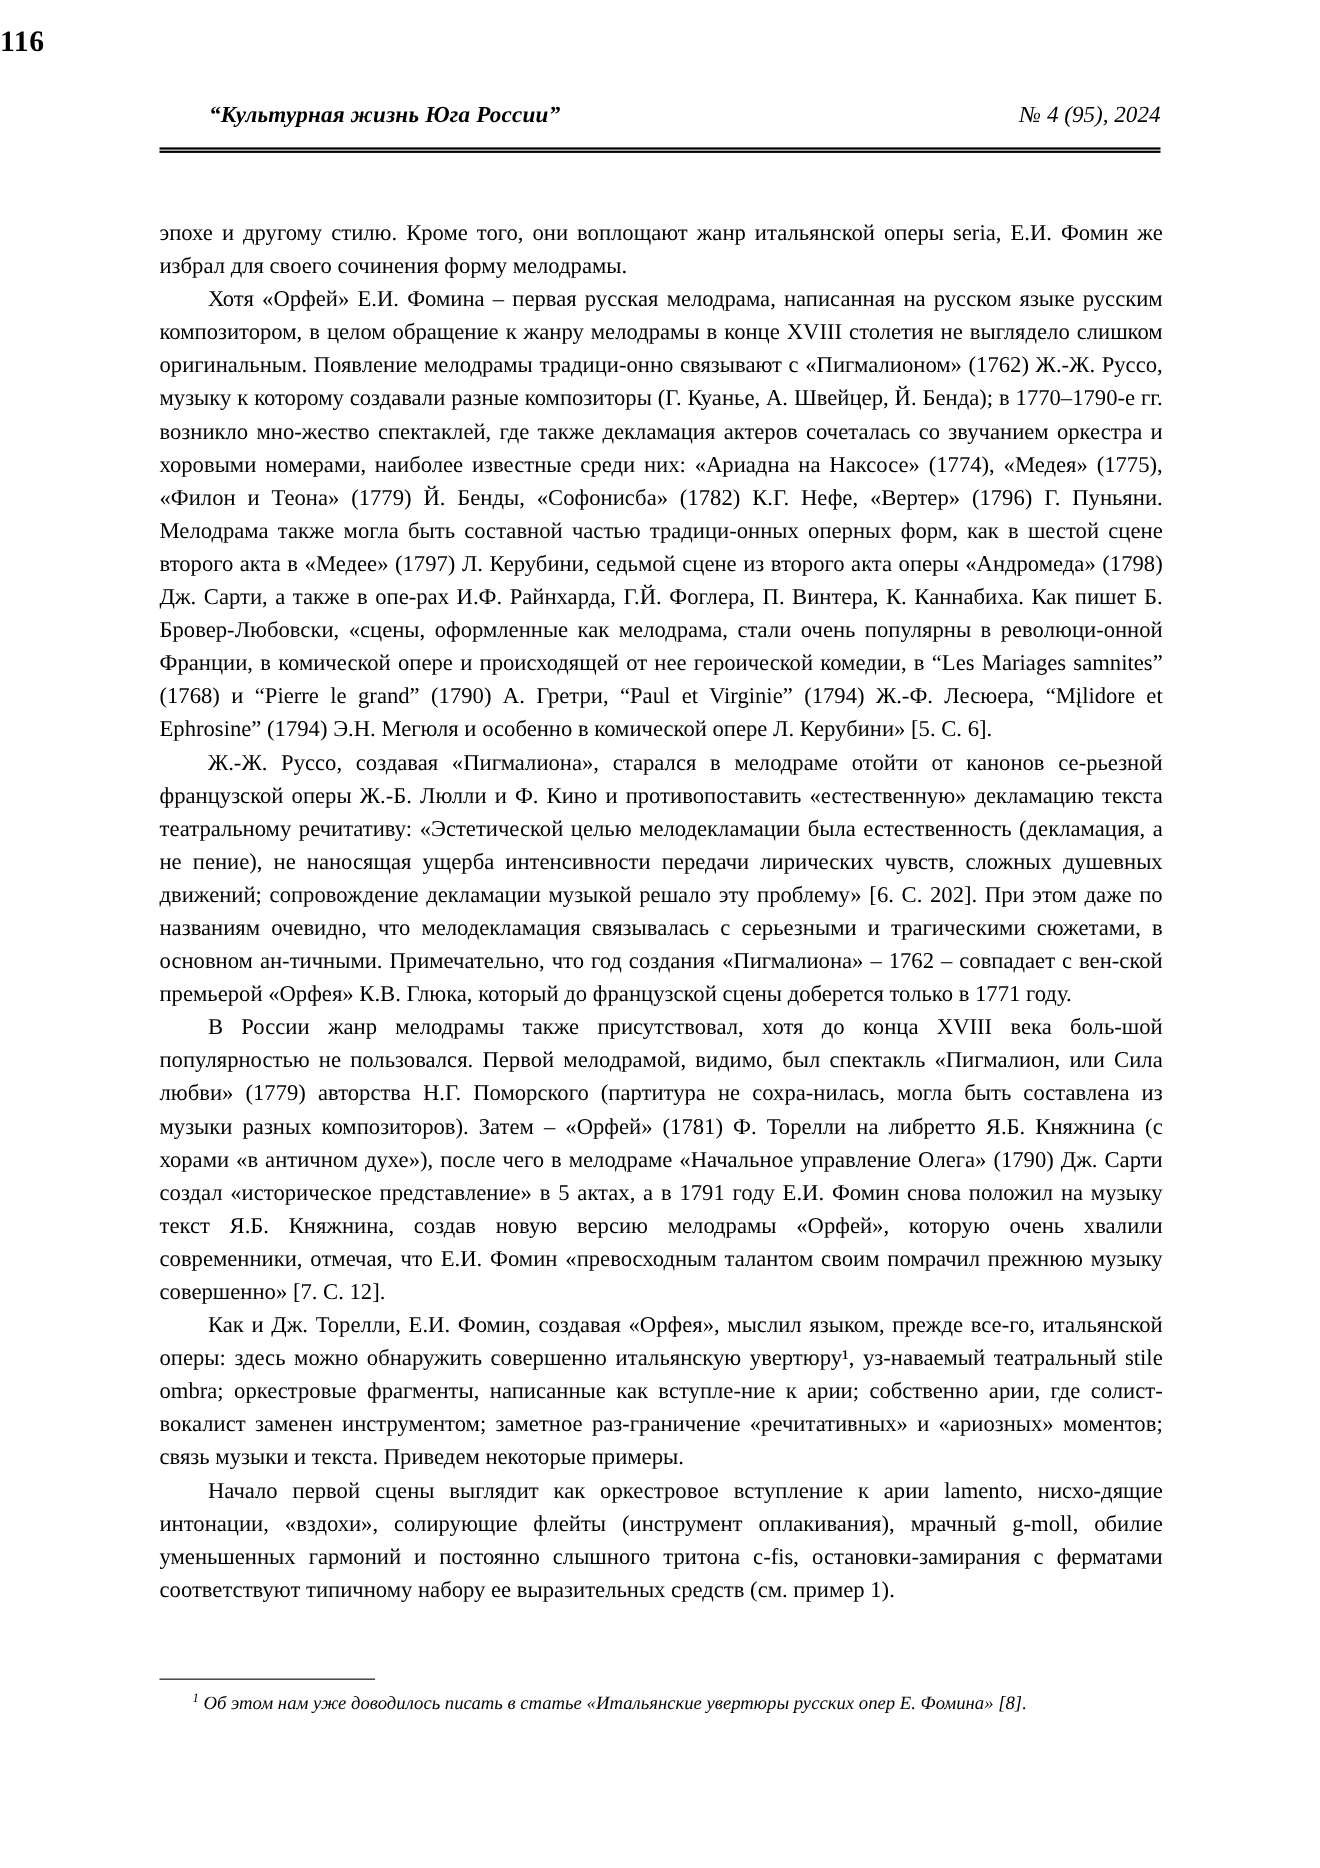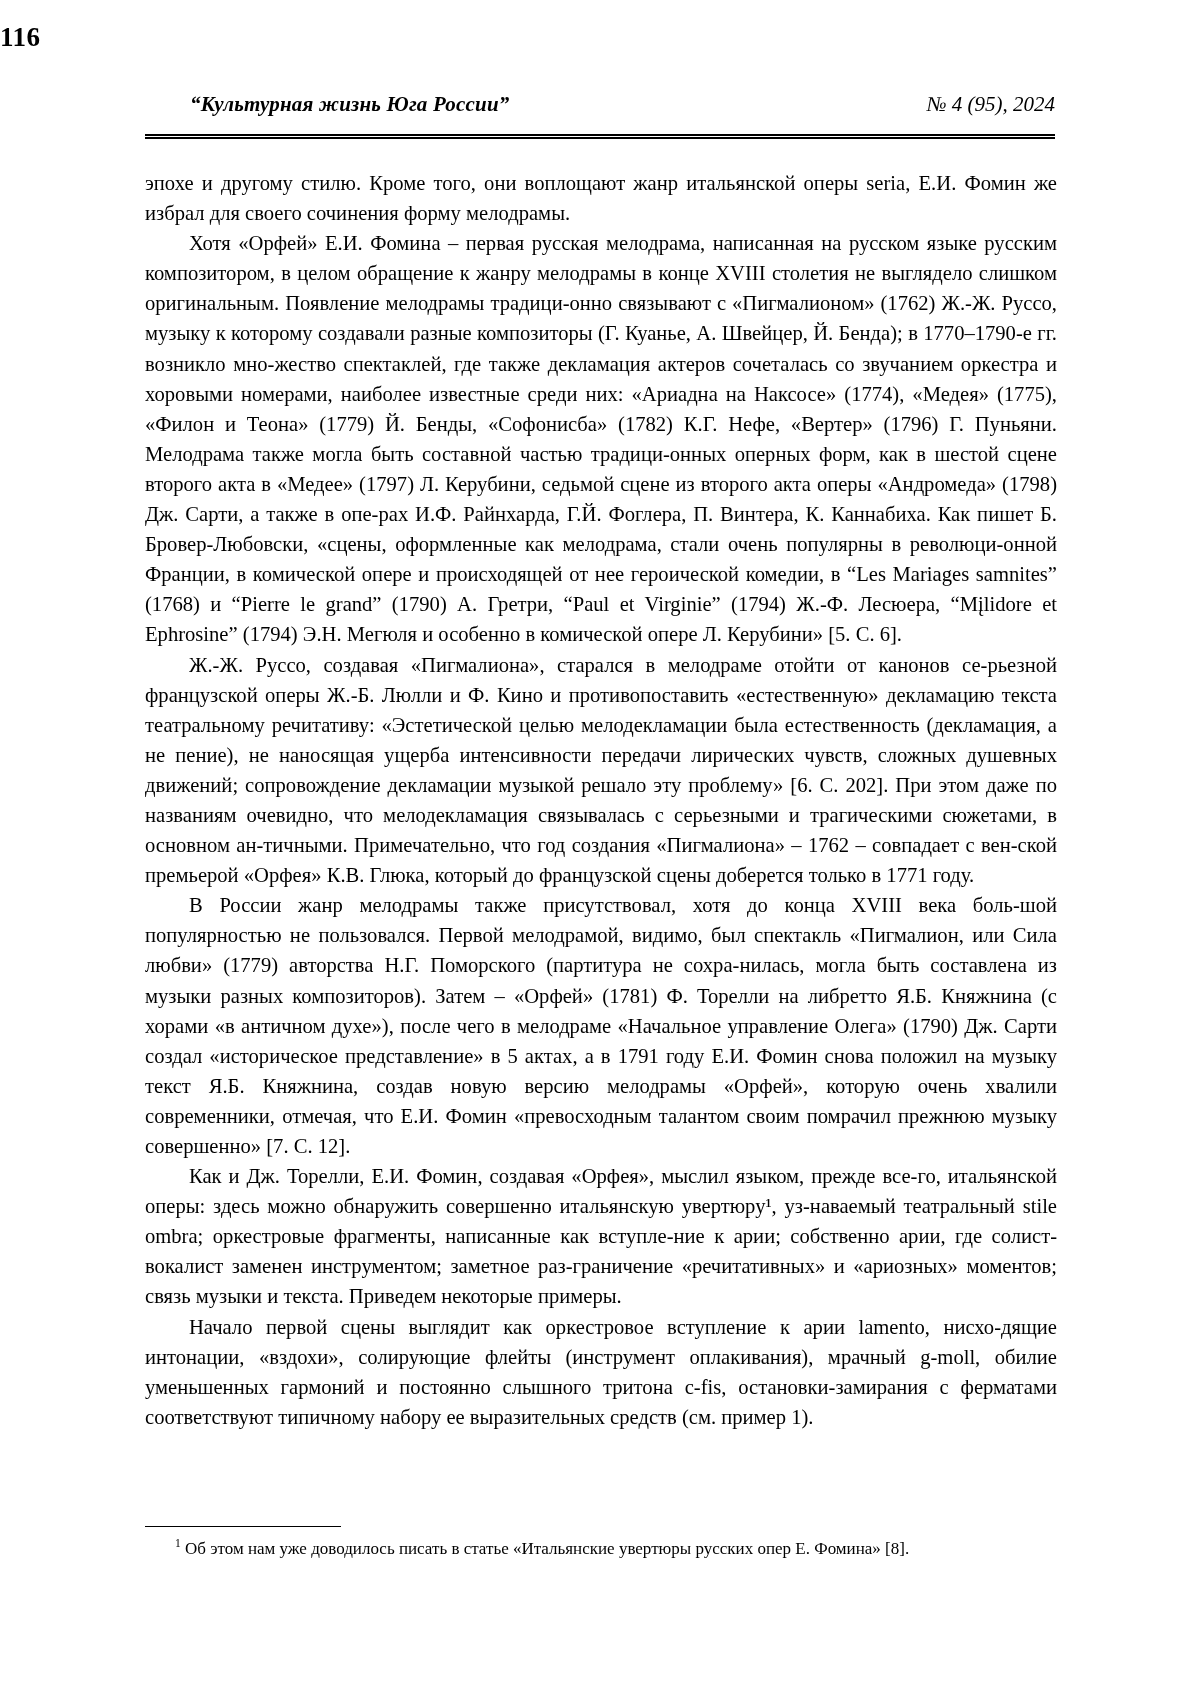--- a/index.html
+++ b/index.html
@@ -78,26 +78,28 @@
     text-justify: inter-word;
     hyphens: manual;
   }
   .body-text p {
     margin: 0;
     text-indent: 44px;
     text-align: justify;
   }
   .body-text p.noindent {
     text-indent: 0;
+    margin-top: 29px;
   }
   .footnote-area {
     position: absolute;
     left: 145px;
     top: 1526px;
     width: 912px;
+    font-style: italic;
   }
   .footnote-rule {
     width: 196px;
     height: 0;
     border-top: 1.4px solid #000;
     margin-bottom: 10px;
   }
   .footnote-text {
     font-size: 17px;
     line-height: 24px;

